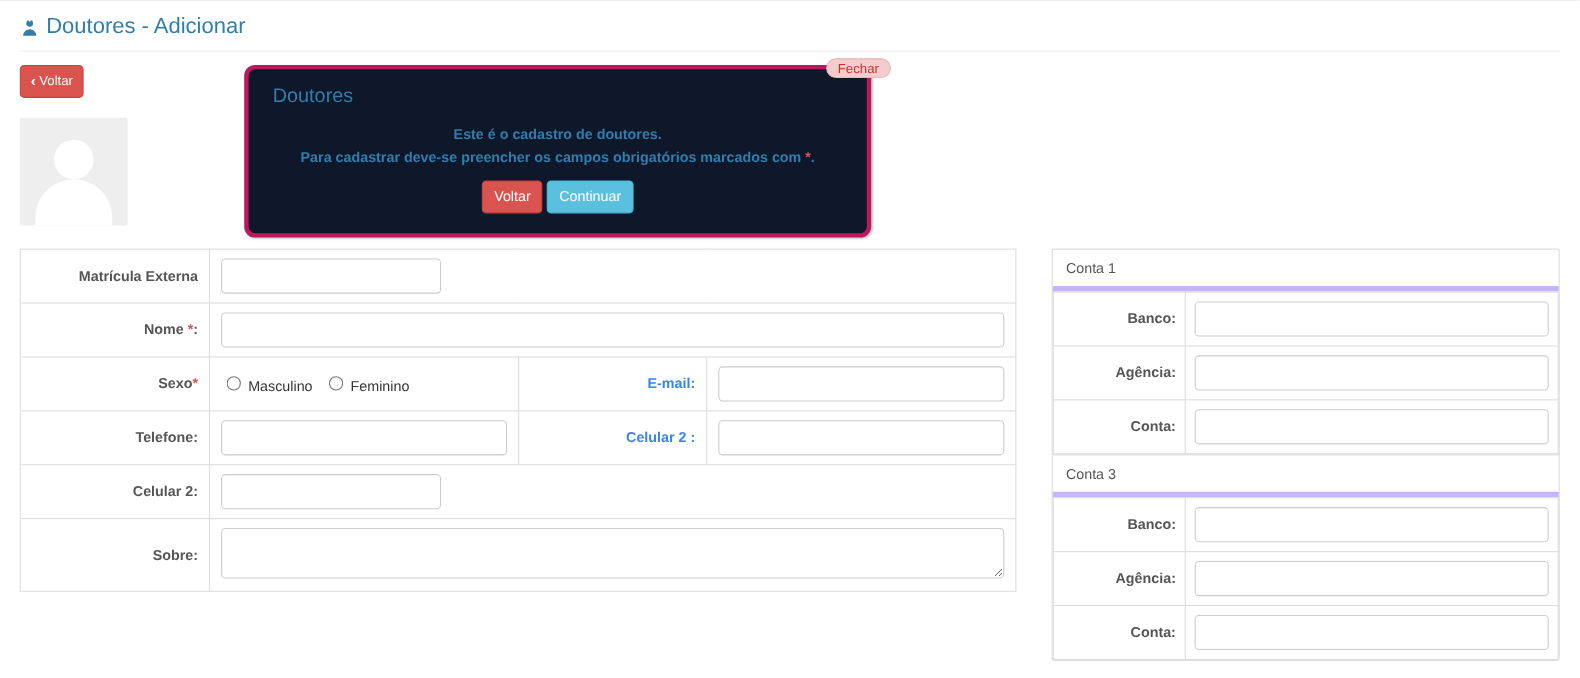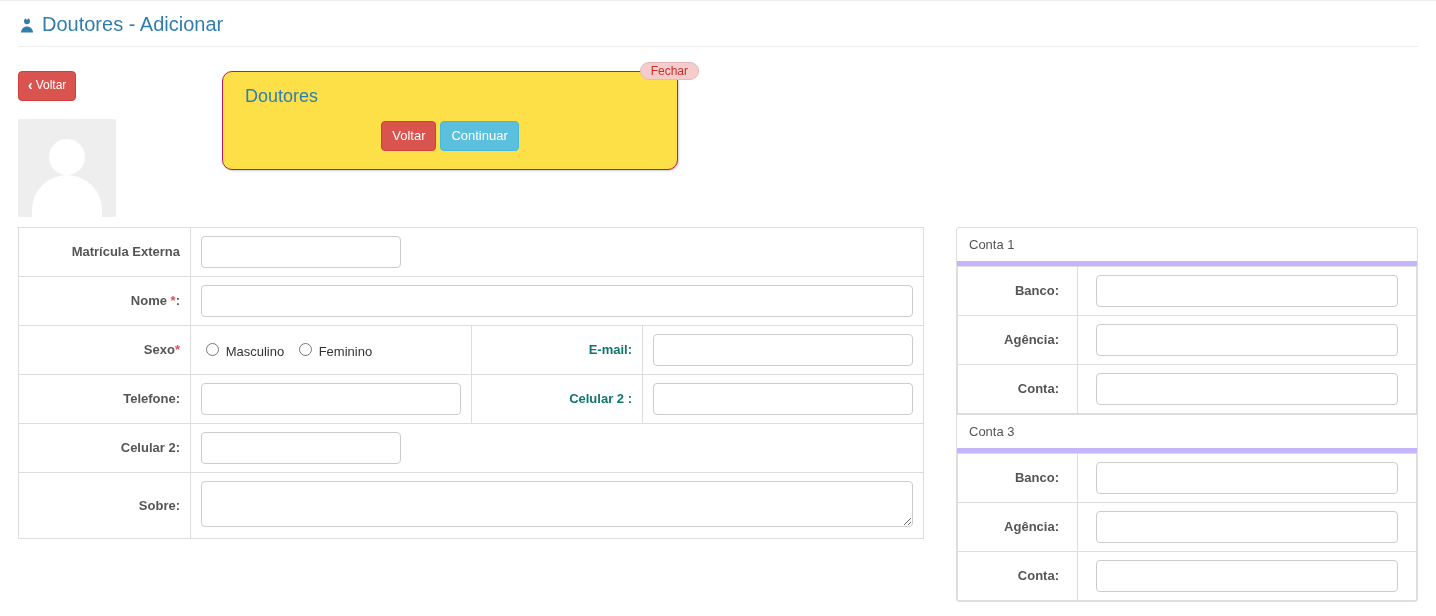--- a/index.html
+++ b/index.html
@@ -8,21 +8,21 @@
     font-family: "Helvetica Neue", Helvetica, Arial, sans-serif;
     font-size: 14px;
     color: #333;
     background: #fff;
   }
   .top-rule { border-top: 1px solid #eee; }
   .page { padding: 8px 18px 30px 18px; }
   .page-header {
     border-bottom: 1px solid #eee;
     padding: 4px 0 10px 0;
-    margin-bottom: 24px;
+    margin-bottom: 12px;
   }
   .page-title {
     color: #317eac;
     font-size: 20px;
     font-weight: 500;
     display: flex;
     align-items: center;
     gap: 6px;
   }
   .icon-user-md {
@@ -78,45 +78,45 @@
   }
   .avatar-placeholder .body {
     position: absolute;
     bottom: -18px; left: 50%; transform: translateX(-50%);
     width: 70px; height: 60px; background: #fff; border-radius: 40px 40px 0 0;
   }
 
   .dialog-host { flex: 0 0 auto; position: relative; }
   .dialog {
     position: relative;
-    width: 456px;
-    border: 1px solid #be185d;
+    width: 570px;
+    border: 4px solid #be185d;
     border-radius: 10px;
-    background: #fde047;
+    background: #0f172a;
     box-shadow: 1px 1px 2px rgba(0,0,0,0.2);
     padding: 14px 22px 18px 22px;
     margin-left: 24px;
   }
   .dialog-title {
     color: #317eac;
     font-size: 18px;
     font-weight: 500;
     margin-bottom: 14px;
   }
   .dialog-msg {
     color: #317eac;
     font-weight: 700;
     font-size: 13px;
     text-align: center;
     line-height: 1.6;
   }
   .dialog-msg .star { color: #d9534f; }
   .dialog-actions {
     text-align: center;
-    margin-top: 0;
+    margin-top: 10px;
   }
   .close-pill {
     position: absolute;
     top: -10px;
     right: -22px;
     background: #f4cccc;
     border: 1px solid #e8b7b7;
     color: #c9302c;
     border-radius: 10px;
     font-size: 12px;
@@ -148,21 +148,21 @@
     font-weight: 700;
     color: #555;
     font-size: 13px;
     background: #fff;
   }
   td.lbl .req { color: #d9534f; }
   td.lbl2 {
     width: 180px;
     text-align: right;
     font-weight: 700;
-    color: #0f766e;
+    color: #3b82f6;
     font-size: 13px;
   }
 
   .inp, select.inp, textarea.inp {
     width: 100%;
     height: 32px;
     padding: 4px 8px;
     border: 1px solid #ccc;
     border-radius: 4px;
     font-size: 14px;
@@ -189,21 +189,21 @@
     font-size: 14px;
     color: #333;
   }
   .panel-sub {
     padding: 9px 12px;
     border-bottom: 5px solid #c4b5fd;
     font-size: 13px;
     color: #555;
   }
   table.side-tbl { width: 100%; border-collapse: collapse; }
-  table.side-tbl td { border: 1px solid #ddd; padding: 8px 18px; }
+  table.side-tbl td { border: 1px solid #ddd; padding: 8px 8px; }
   td.slbl {
     width: 120px;
     text-align: right;
     font-weight: 700;
     color: #555;
     font-size: 13px;
   }
 
   .chev::before { content: "‹"; font-weight: bold; font-size: 14px; }
 </style>
@@ -238,20 +238,26 @@
           <div class="head"></div>
             <div class="body"></div>
         </div>
       </div>
     </div>
 
     <div class="dialog-host">
       <div class="dialog">
         <div class="close-pill">Fechar</div>
         <div class="dialog-title">Doutores</div>
+        <div class="dialog-msg">
+          <div>Este é o cadastro de doutores.</div>
+          <div>
+            <span>Para cadastrar deve-se preencher os campos obrigatórios marcados com </span><span class="star">*</span><span>.</span>
+          </div>
+        </div>
         <div class="dialog-actions">
           <button class="btn btn-danger">Voltar</button>
           <button class="btn btn-info">Continuar</button>
         </div>
       </div>
     </div>
   </div>
 
   <div class="content-row">
     <div class="form-main">

